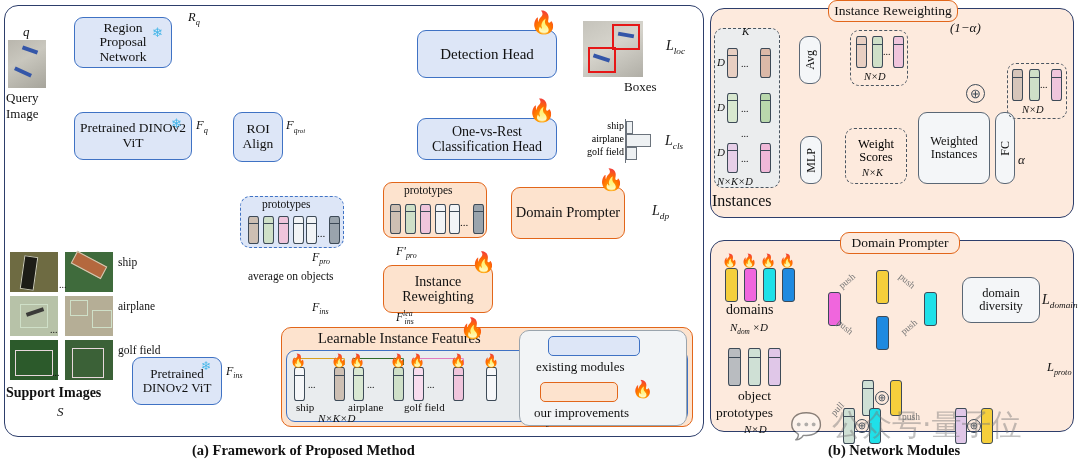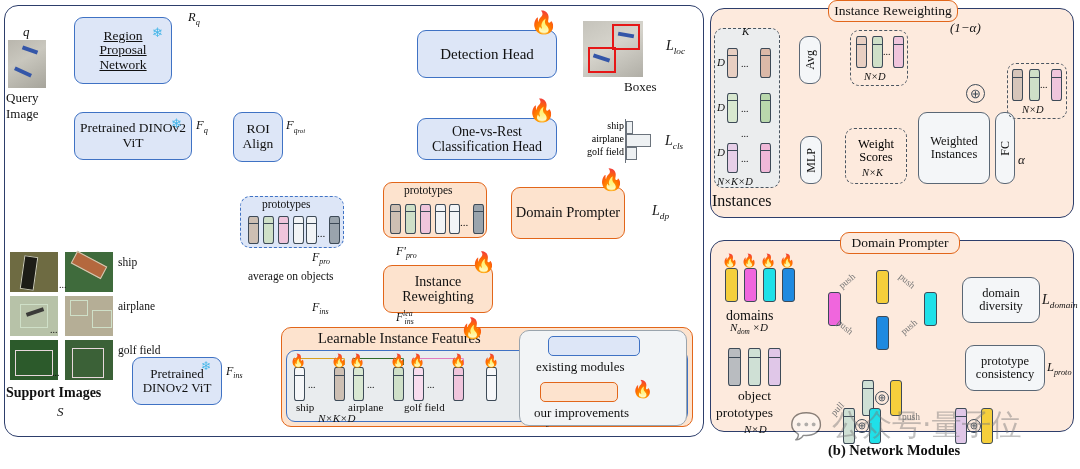--- a/index.html
+++ b/index.html
@@ -176,21 +176,21 @@
   <div class="abs panel" style="left:4px;top:5px;width:700px;height:432px;"></div>
 
   <div class="abs imgq" style="left:8px;top:40px;width:38px;height:48px;
        background:linear-gradient(150deg,#b9b6ad,#c9c7be 40%,#a6a49b);"></div>
   <div class="abs" style="left:22px;top:48px;width:16px;height:4px;background:#3456a8;transform:rotate(20deg);"></div>
   <div class="abs" style="left:14px;top:70px;width:18px;height:4px;background:#3456a8;transform:rotate(25deg);"></div>
   <div class="abs lbl it" style="left:23px;top:24px;font-size:13px;">q</div>
   <div class="abs lbl" style="left:6px;top:90px;font-size:13px;">Query</div>
   <div class="abs lbl" style="left:6px;top:106px;font-size:13px;">Image</div>
 
-  <div class="abs mod mod-blue" style="left:74px;top:17px;width:98px;height:67px;font-size:13.5px;padding:0 4px;text-decoration:underline;">
+  <div class="abs mod mod-blue" style="left:74px;top:17px;width:98px;height:51px;font-size:13.5px;padding:0 4px;">
     <span>Region Proposal Network</span>
   </div>
   <div class="snow" style="left:152px;top:25px;font-size:13px;">❄</div>
 
   <div class="abs mod mod-blue" style="left:74px;top:112px;width:118px;height:48px;font-size:13.5px;padding:0 4px;">
     <span>Pretrained DINOv2 ViT</span>
   </div>
   <div class="snow" style="left:171px;top:116px;font-size:13px;">❄</div>
 
   <div class="abs mod mod-blue" style="left:233px;top:112px;width:50px;height:50px;font-size:13.5px;">
@@ -363,20 +363,21 @@
   <div class="abs lbl it" style="left:226px;top:364px;font-size:12px;">
     <span>F</span><sub>ins</sub></div>
 
   <div class="abs" style="left:519px;top:330px;width:168px;height:96px;border:1.4px solid #9aa4ad;border-radius:10px;background:#f2f4f6;"></div>
   <div class="abs mod-blue" style="left:548px;top:336px;width:92px;height:20px;border-radius:5px;"></div>
   <div class="abs lbl" style="left:536px;top:359px;font-size:13px;">existing modules</div>
   <div class="abs mod-orange" style="left:540px;top:382px;width:78px;height:20px;border-radius:5px;"></div>
   <div class="flame" style="left:632px;top:379px;font-size:17px;">🔥</div>
   <div class="abs lbl" style="left:534px;top:405px;font-size:13px;">our improvements</div>
 
+  <div class="abs cap" style="left:192px;top:442px;font-size:14.5px;">(a) Framework of Proposed Method</div>
 
   <div class="abs panel panel-tint" style="left:710px;top:8px;width:364px;height:210px;"></div>
   <div class="abs mod mod-orange" style="left:828px;top:0px;width:130px;height:22px;font-size:13.5px;background:#fdeadd;">
     <span>Instance Reweighting</span>
     </div>
 
   <div class="abs dashgray" style="left:714px;top:28px;width:66px;height:160px;"></div>
   <div class="abs lbl it" style="left:742px;top:25px;font-size:11px;">K</div>
   <div class="abs lbl it" style="left:717px;top:56px;font-size:11px;">D</div>
   <div class="abs lbl it" style="left:717px;top:101px;font-size:11px;">D</div>
@@ -450,21 +451,21 @@
   <div class="abs" style="left:723px;top:258px;width:80px;height:44px;">
     <div class="cyl-r" style="left:2px;top:10px;width:11px;height:32px;background:#f5cf3c;"></div>
     <div class="cyl-r" style="left:21px;top:10px;width:11px;height:32px;background:#f066dd;"></div>
     <div class="cyl-r" style="left:40px;top:10px;width:11px;height:32px;background:#1fe0e8;"></div>
     <div class="cyl-r" style="left:59px;top:10px;width:11px;height:32px;background:#1f8ae0;"></div>
     <div class="flame" style="left:-1px;top:-5px;font-size:13px;">🔥</div>
     <div class="flame" style="left:18px;top:-5px;font-size:13px;">🔥</div>
     <div class="flame" style="left:37px;top:-5px;font-size:13px;">🔥</div>
     <div class="flame" style="left:56px;top:-5px;font-size:13px;">🔥</div>
   </div>
-  <div class="abs lbl" style="left:726px;top:302px;font-size:14px;margin-top:6px;">domains</div>
+  <div class="abs lbl" style="left:726px;top:302px;font-size:14px;">domains</div>
   <div class="abs lbl it" style="left:730px;top:321px;font-size:11px;">
     N<sub>dom</sub> ×D</div>
 
   <div class="abs" style="left:726px;top:348px;width:62px;height:38px;">
     <div class="cyl" style="left:2px;top:0px;width:11px;height:36px;background:#b9bcc0;"></div>
     <div class="cyl" style="left:22px;top:0px;width:11px;height:36px;background:#cfe0d5;"></div>
     <div class="cyl" style="left:42px;top:0px;width:11px;height:36px;background:#e0c7e8;"></div>
   </div>
   <div class="abs lbl" style="left:738px;top:388px;font-size:13.5px;">object</div>
   <div class="abs lbl" style="left:716px;top:405px;font-size:13.5px;">prototypes</div>
@@ -481,24 +482,20 @@
     <div class="lbl" style="position:absolute;left:80px;top:52px;font-size:9.5px;color:#777;transform:rotate(-40deg);">push</div>
   </div>
 
   <div class="abs mod mod-white" style="left:962px;top:277px;width:78px;height:46px;font-size:12.5px;flex-direction:column;">
     <span>domain</span>
     <span>diversity</span>
     </div>
   <div class="abs lbl it" style="left:1042px;top:292px;font-size:14px;">
     <span>L</span><sub>domain</sub></div>
 
-  <div class="abs mod mod-white" style="left:965px;top:345px;width:80px;height:46px;font-size:12.5px;flex-direction:column;">
-    <span>prototype</span>
-    <span>consistency</span>
-    </div>
   <div class="abs lbl it" style="left:1047px;top:360px;font-size:12.5px;">
     <span>L</span><sub>proto</sub></div>
 
   <div class="abs" style="left:862px;top:380px;width:48px;height:36px;">
     <div class="cyl" style="left:0px;top:0px;width:10px;height:34px;background:#cfe0d5;"></div>
     <div style="position:absolute;left:13px;top:11px;width:12px;height:12px;border:1.3px solid #3d4a57;border-radius:50%;
                 display:flex;align-items:center;justify-content:center;font-size:10px;line-height:1;color:#3d4a57;">⊕</div>
     <div class="cyl-r" style="left:28px;top:0px;width:10px;height:34px;background:#f5cf3c;"></div>
   </div>
   <div class="abs lbl" style="left:830px;top:404px;font-size:9.5px;color:#777;transform:rotate(-48deg);">pull</div>

